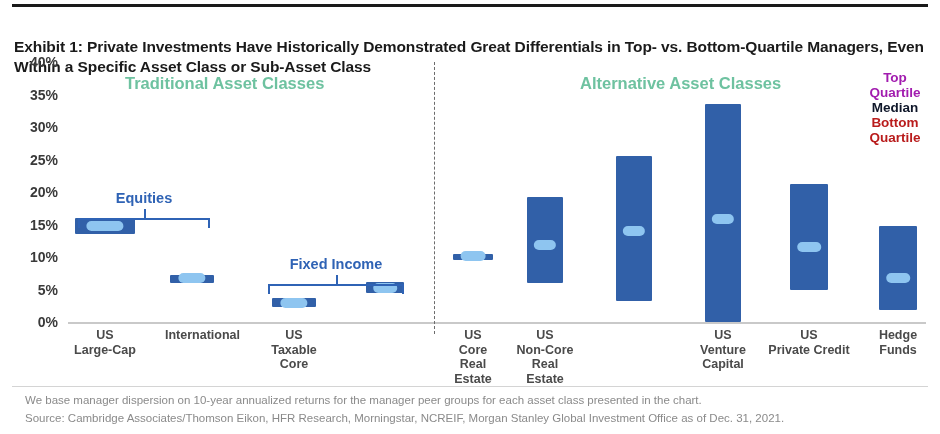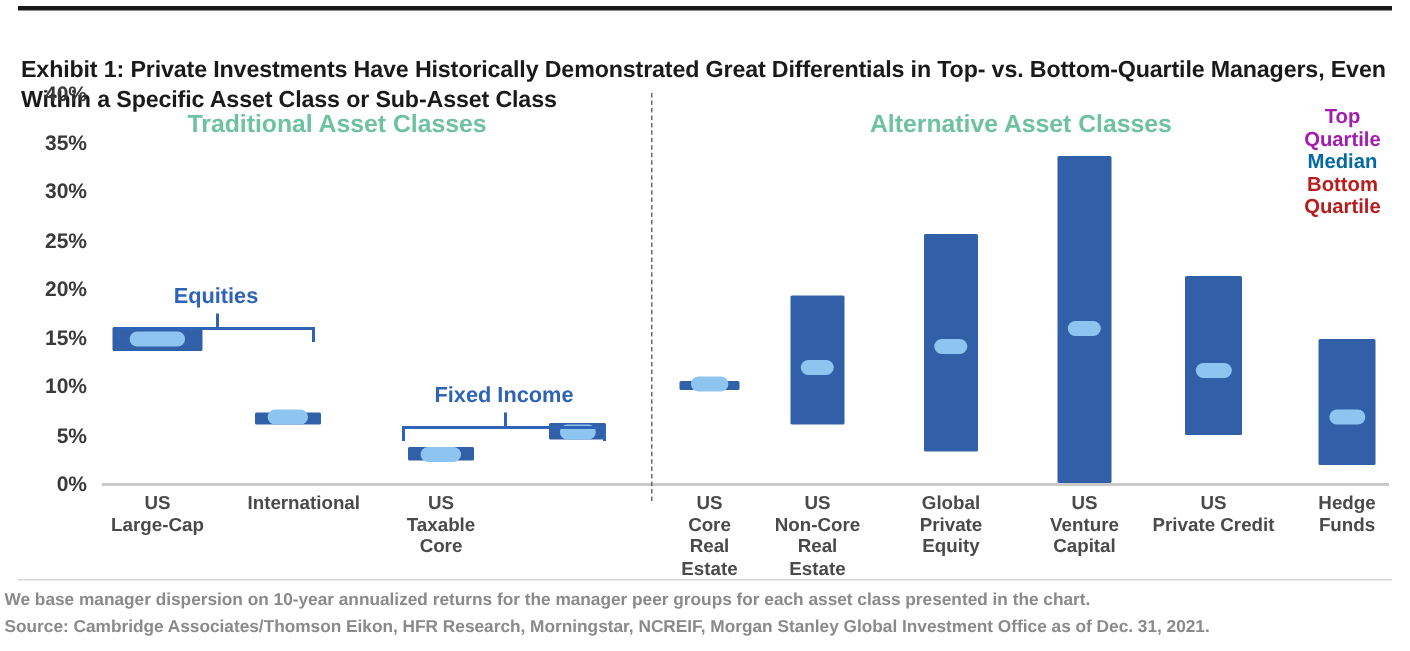--- a/index.html
+++ b/index.html
@@ -36,21 +36,21 @@
     position:absolute;font-size:16.5px;font-weight:bold;color:#6ec2a0;
     white-space:nowrap;
   }
   #head-trad{left:125px;top:12px;}
   #head-alt{left:580px;top:12px;}
 
   
   .legend{position:absolute;left:855px;top:8px;width:80px;text-align:center;line-height:1.12;}
   .legend div{font-size:13.5px;font-weight:bold;}
   .lg-top{color:#a21caf;}
-  .lg-med{color:#0369a1;}
+  .lg-med{color:#0f172a;}
   .lg-bot{color:#b91c1c;}
 
   
   .bars{position:absolute;left:0;top:0;width:804px;height:272px;}
   .bar-group{position:absolute;bottom:12px;}
   .bar{
     position:absolute;width:100%;background:#3160a8;border-radius:1px;
   }
   .median{
     position:absolute;background:#8ec5f0;border-radius:5px;height:10px;
@@ -70,23 +70,22 @@
   .bracket .leg.r{right:0;}
   .bracket .stem{position:absolute;left:50%;top:-9px;width:1.6px;height:9px;background:#2f63b5;}
   .bracket-label{
     position:absolute;font-size:14.5px;font-weight:bold;color:#2f63b5;
     white-space:nowrap;transform:translateX(-50%);
   }
 
   
   .foot-rule{position:absolute;left:12px;top:386px;width:916px;height:1px;background:#d4d4d4;}
   .footnote{
-    position:absolute;left:3px;font-size:11.5px;color:#8a8a8a;line-height:1.45;
+    position:absolute;left:25px;font-size:11.5px;color:#8a8a8a;line-height:1.45;
     white-space:nowrap;
-    font-weight:bold;
   }
   #fn1{top:392px;}
   #fn2{top:410px;}
 </style>
 </head>
 <body>
 
 <div class="top-rule"></div>
 <div class="title">Exhibit 1: Private Investments Have Historically Demonstrated Great Differentials in Top- vs. Bottom-Quartile Managers, Even Within a Specific Asset Class or Sub-Asset Class</div>
 
@@ -164,25 +163,20 @@
       <div class="cat-label" style="left: 545px;">
         <div>US</div>
         <div>Non-Core</div>
         <div>Real</div>
         <div>Estate</div>
       </div>
       <div class="bar-group" style="left: 616px; width: 36px; bottom: 12px; height: 260px;">
         <div class="bar" style="bottom: 21.45px; height: 144.3px;"></div>
         <div class="median" style="width: 22.32px; bottom: 86px;"></div>
       </div>
-      <div class="cat-label" style="left: 634px;">
-        <div>Global</div>
-        <div>Private</div>
-        <div>Equity</div>
-      </div>
       <div class="bar-group" style="left: 705px; width: 36px; bottom: 12px; height: 260px;">
         <div class="bar" style="bottom: 0px; height: 217.75px;"></div>
         <div class="median" style="width: 22.32px; bottom: 97.7px;"></div>
       </div>
       <div class="cat-label" style="left: 723px;">
         <div>US</div>
         <div>Venture</div>
         <div>Capital</div>
       </div>
       <div class="bar-group" style="left: 790px; width: 38px; bottom: 12px; height: 260px;">

